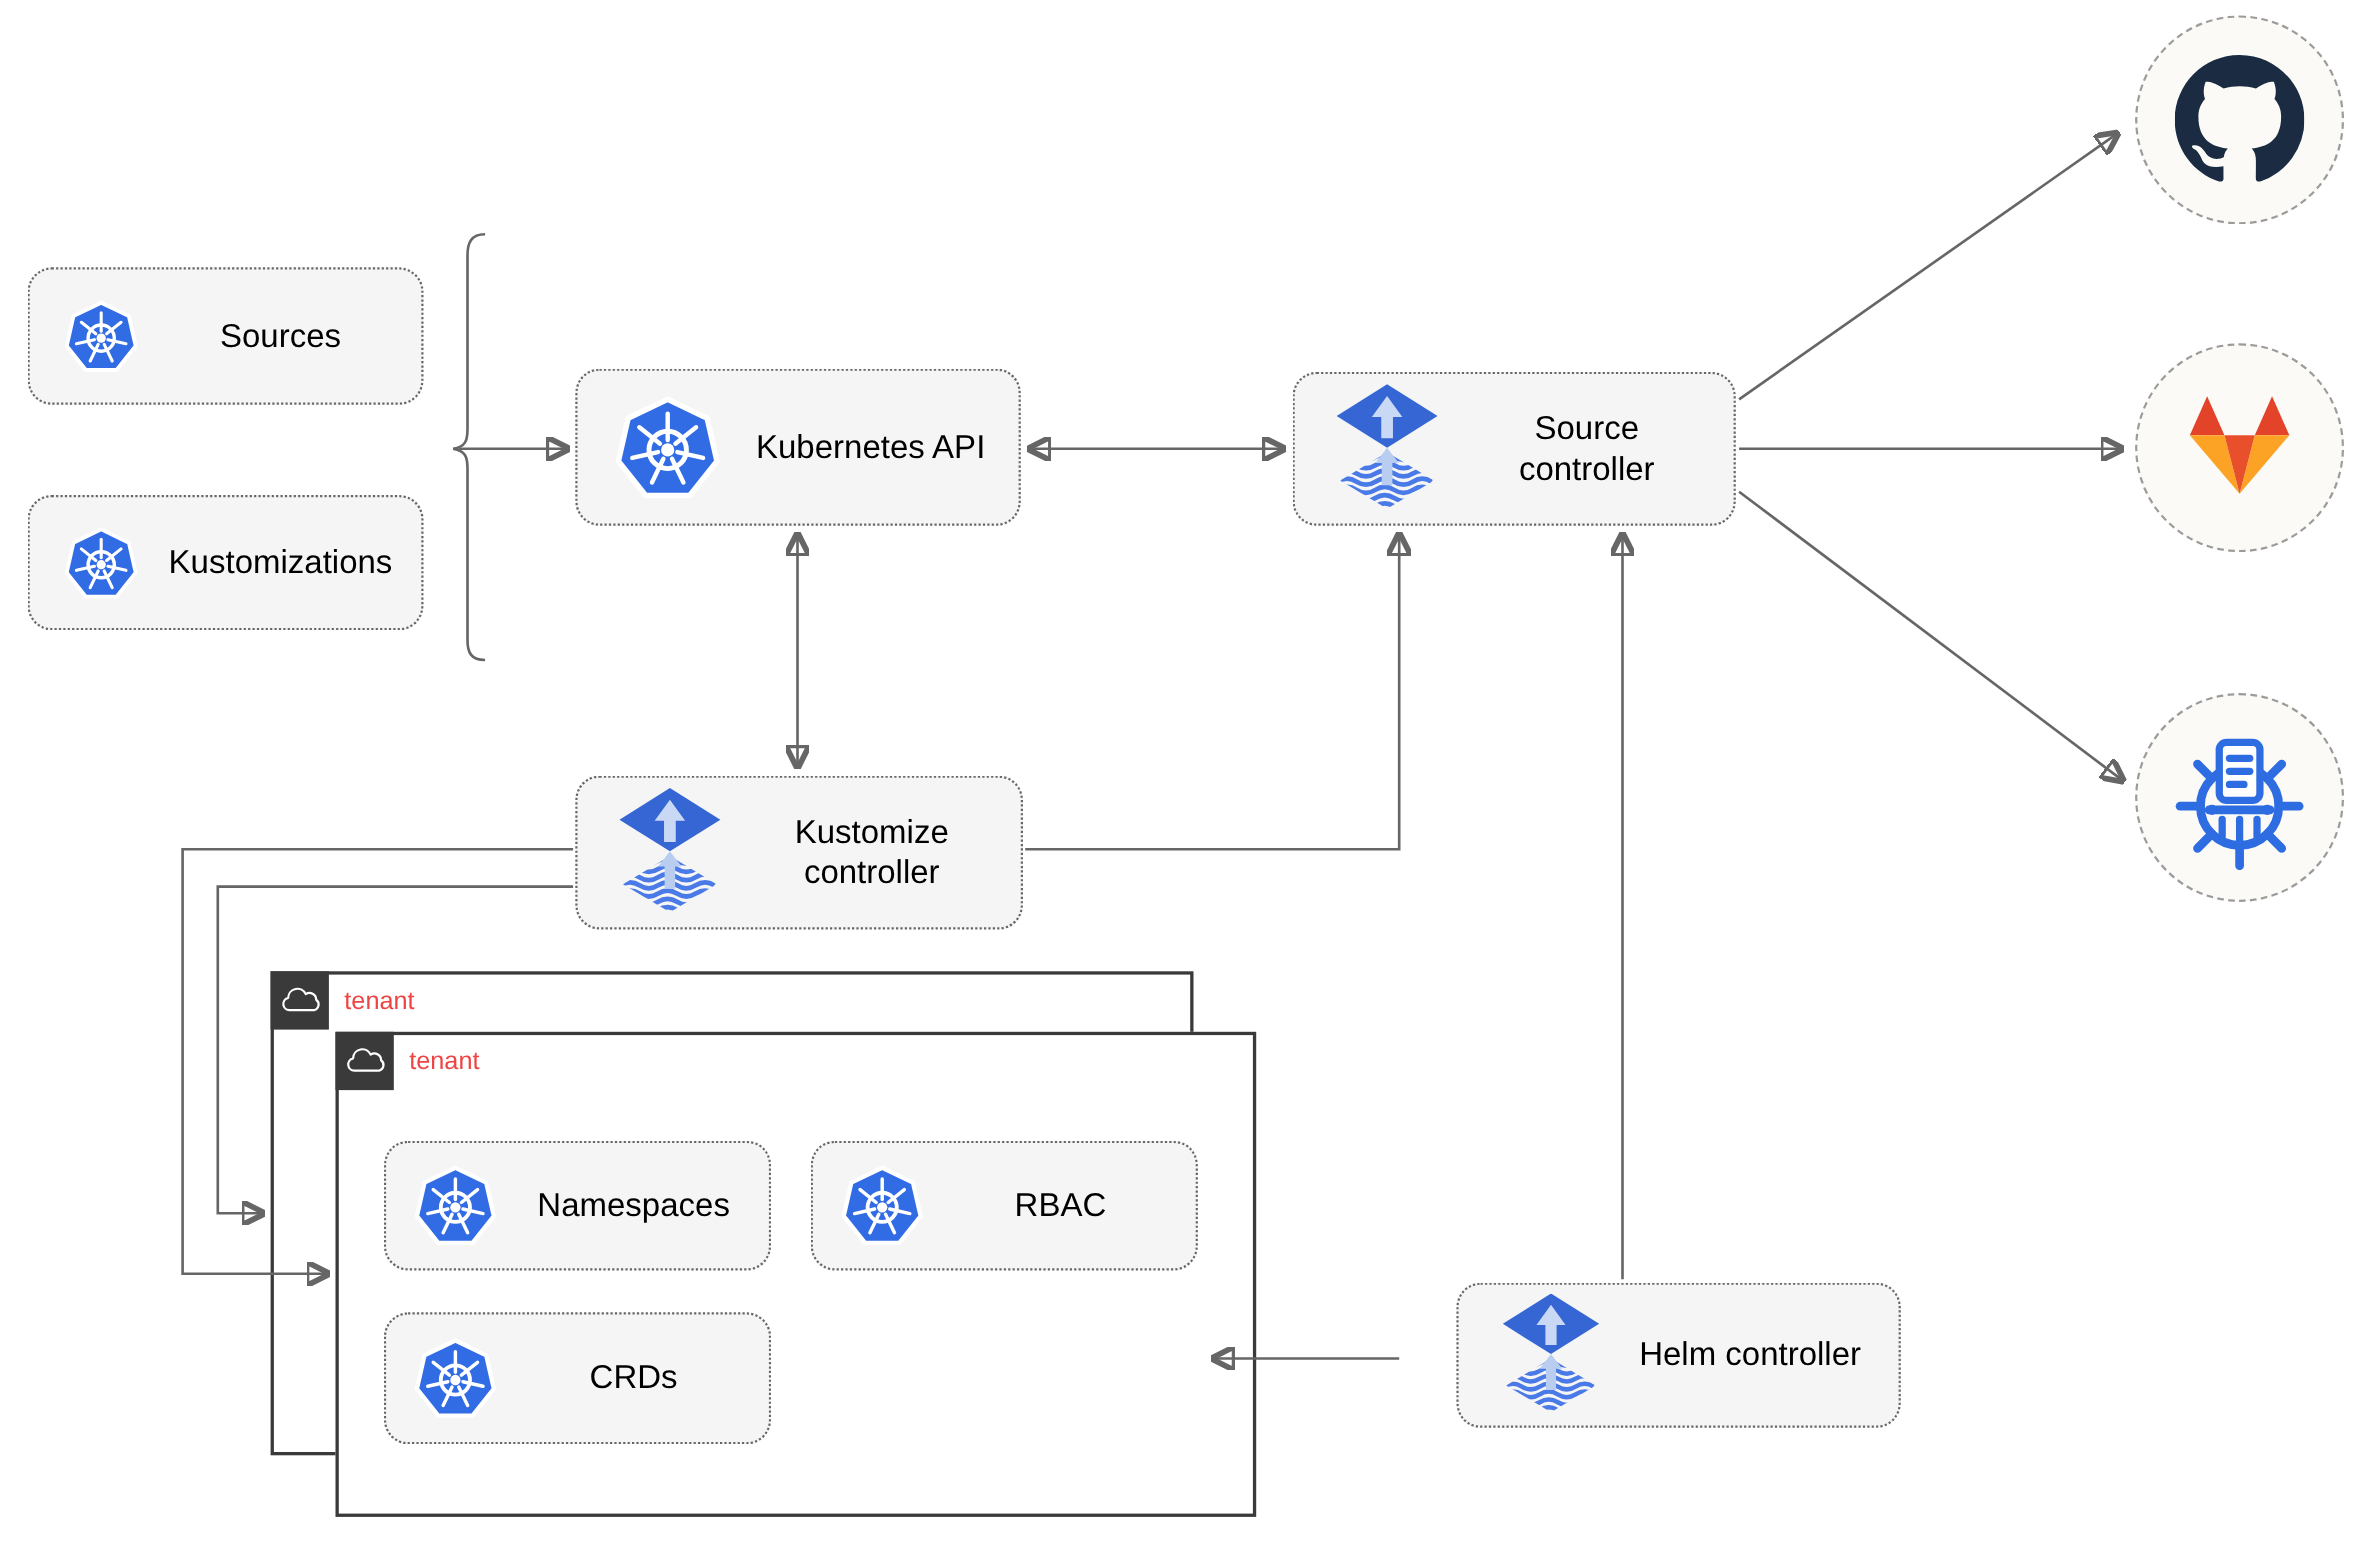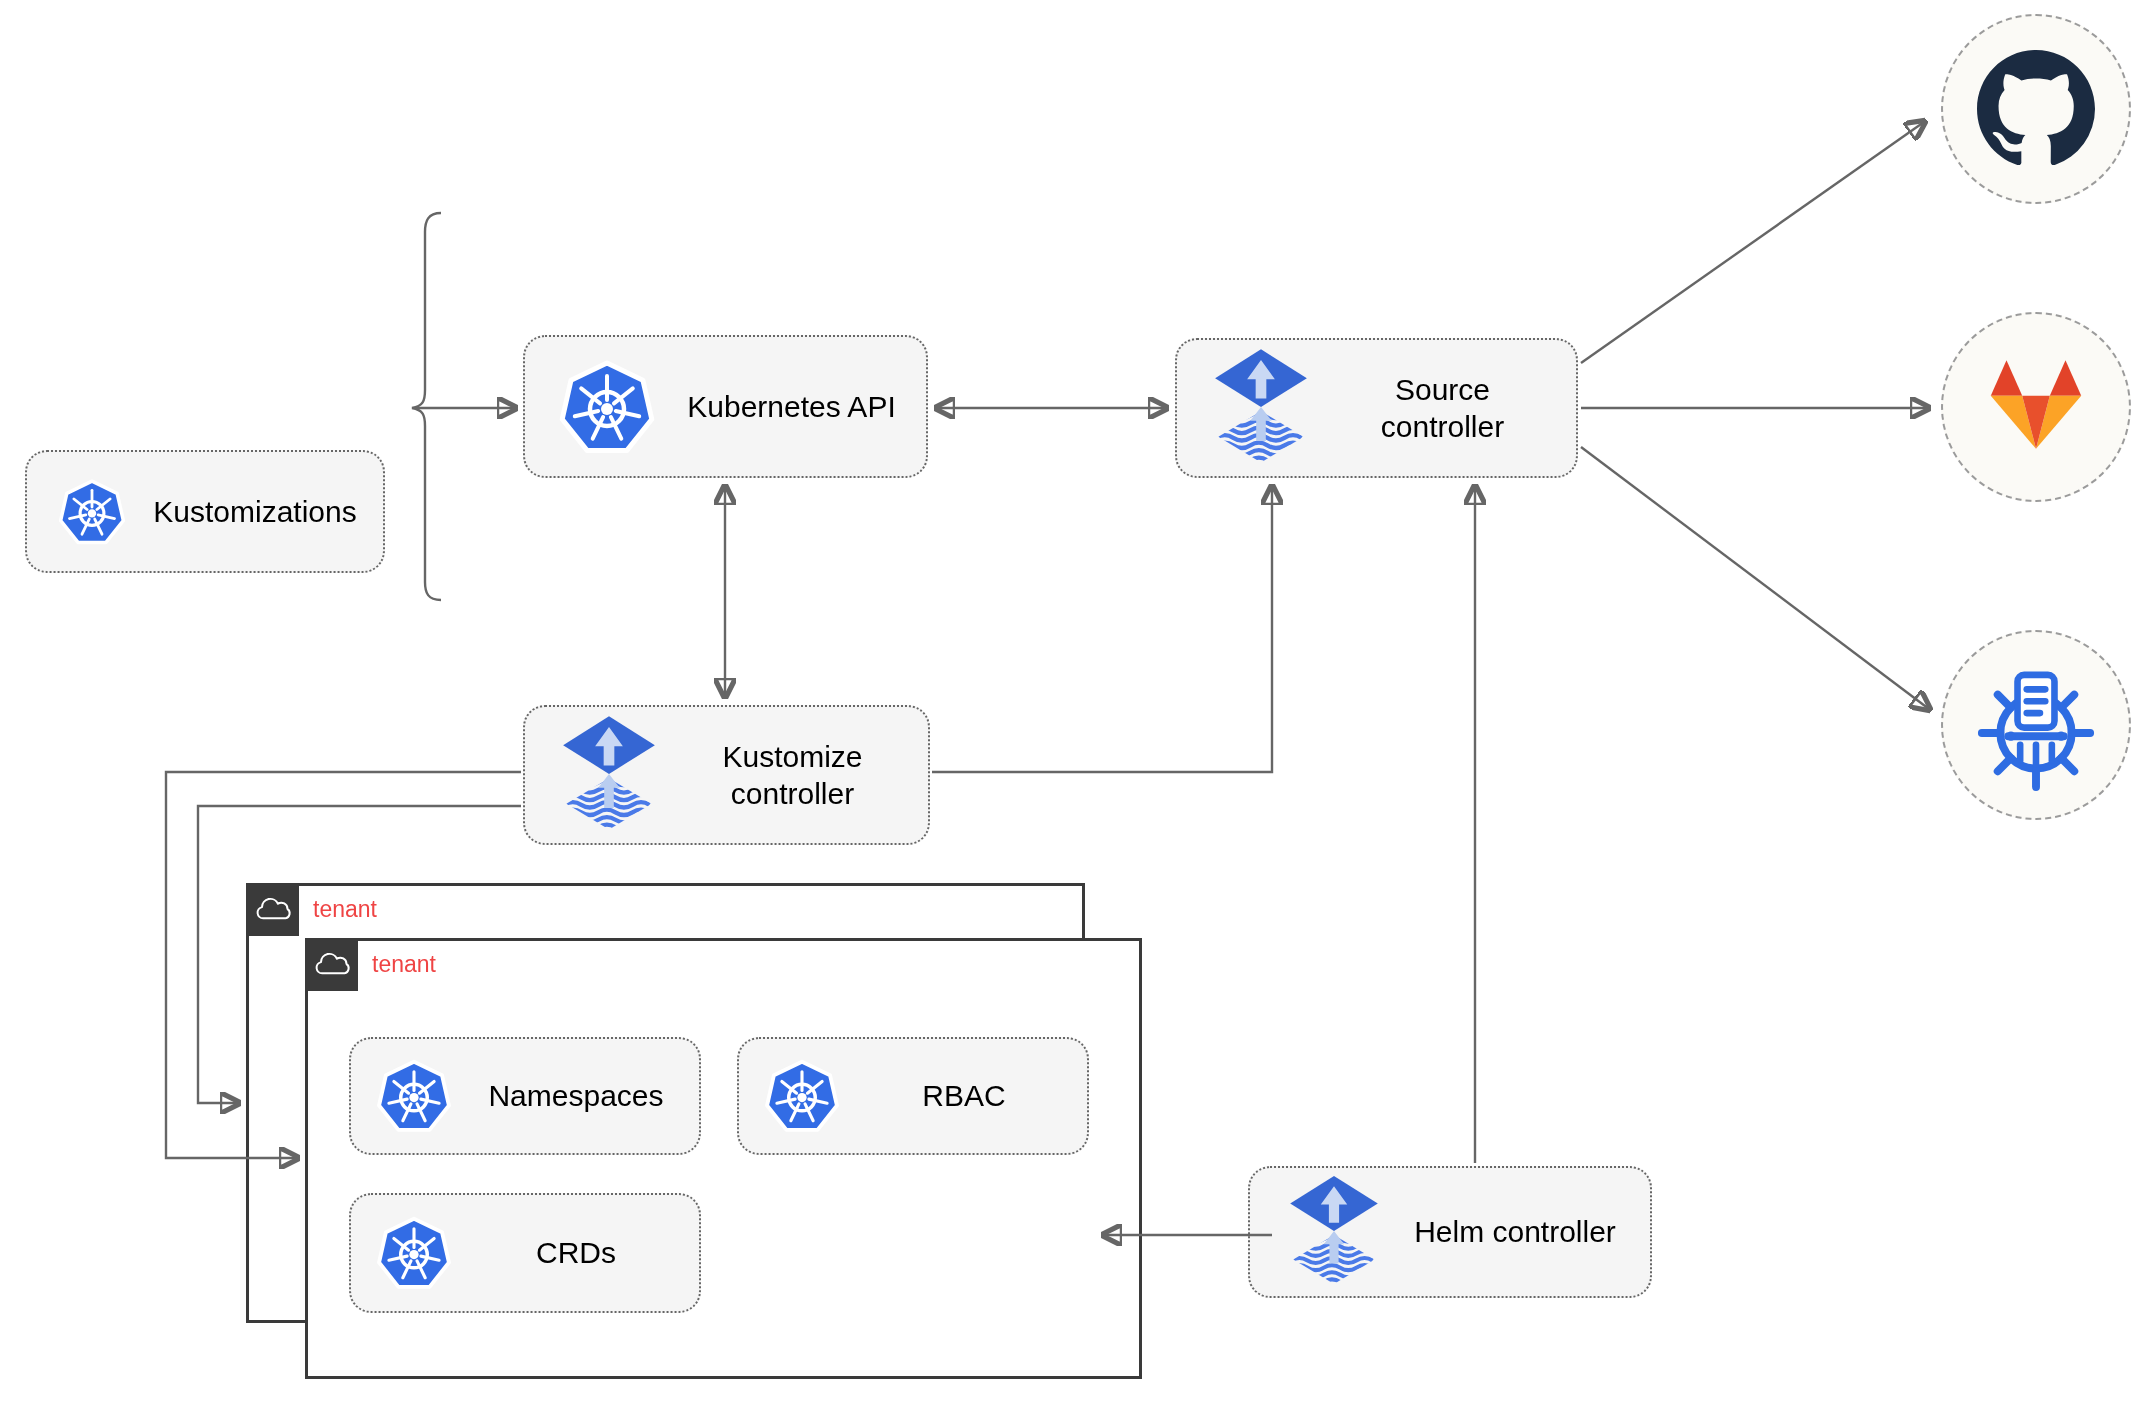--- a/index.html
+++ b/index.html
@@ -134,20 +134,26 @@
     </symbol>
 
     <symbol id="sym-cloud" viewBox="0 0 50 34">
       <path d="M12 28 A7.5 7.5 0 0 1 10.5 13.2 A11 11 0 0 1 31.5 8.8 A8 8 0 0 1 44 15.5 A7 7 0 0 1 41.5 28 Z" fill="none" stroke="#ffffff" stroke-width="2.6" stroke-linejoin="round"></path>
     </symbol>
   </defs>
 </svg>
 
 <div class="canvas">
 
+  <div class="node" style="left:25px;top:243px;width:360px;height:125px">
+    <svg class="nicon" style="width:70px;height:70px;margin-left:30px">
+        <use href="#sym-k8s"></use>
+      </svg>
+    <div class="nlabel">Sources</div>
+  </div>
 
   <div class="node" style="left:25px;top:450px;width:360px;height:123px">
     <svg class="nicon" style="width:70px;height:70px;margin-left:30px">
         <use href="#sym-k8s"></use>
       </svg>
     <div class="nlabel">Kustomizations</div>
   </div>
 
   <div class="node" style="left:523px;top:335px;width:405px;height:143px">
     <svg class="nicon" style="width:100px;height:100px;margin-left:32px">
@@ -163,21 +169,21 @@
     <div class="nlabel wrap">Source controller</div>
   </div>
 
   <div class="node" style="left:523px;top:705px;width:407px;height:140px">
     <svg class="nicon" style="width:96px;height:118px;margin-left:36px">
         <use href="#sym-flux"></use>
       </svg>
     <div class="nlabel wrap">Kustomize controller</div>
   </div>
 
-  <div class="node" style="left:1248px;top:1166px;width:404px;height:132px">
+  <div class="node" style="left:1324px;top:1166px;width:404px;height:132px">
     <svg class="nicon" style="width:92px;height:112px;margin-left:38px">
         <use href="#sym-flux"></use>
       </svg>
     <div class="nlabel wrap">Helm controller</div>
   </div>
 
   <div class="tenant" style="left:246px;top:883px;width:839px;height:440px">
     <div class="tenant-tab">
       <svg style="width:38px;height:26px">
           <use href="#sym-cloud"></use>

